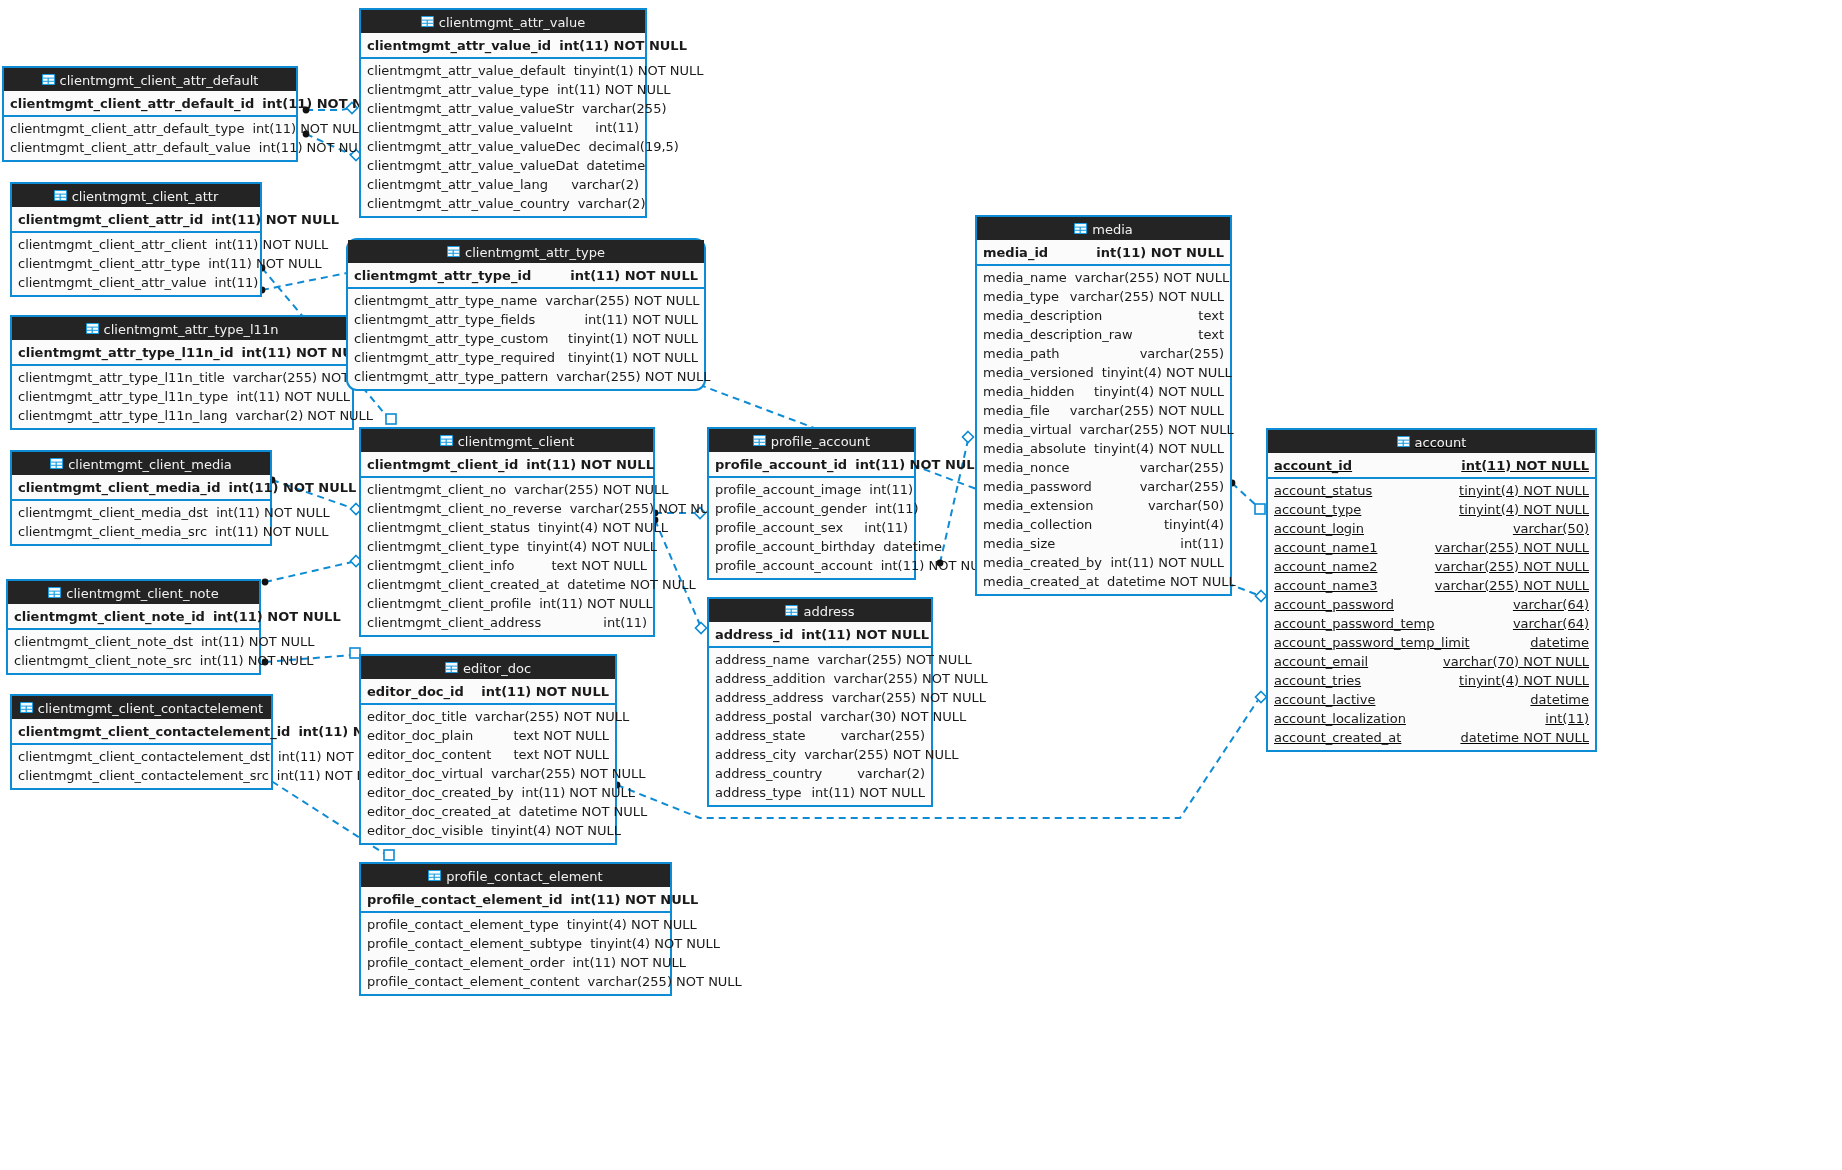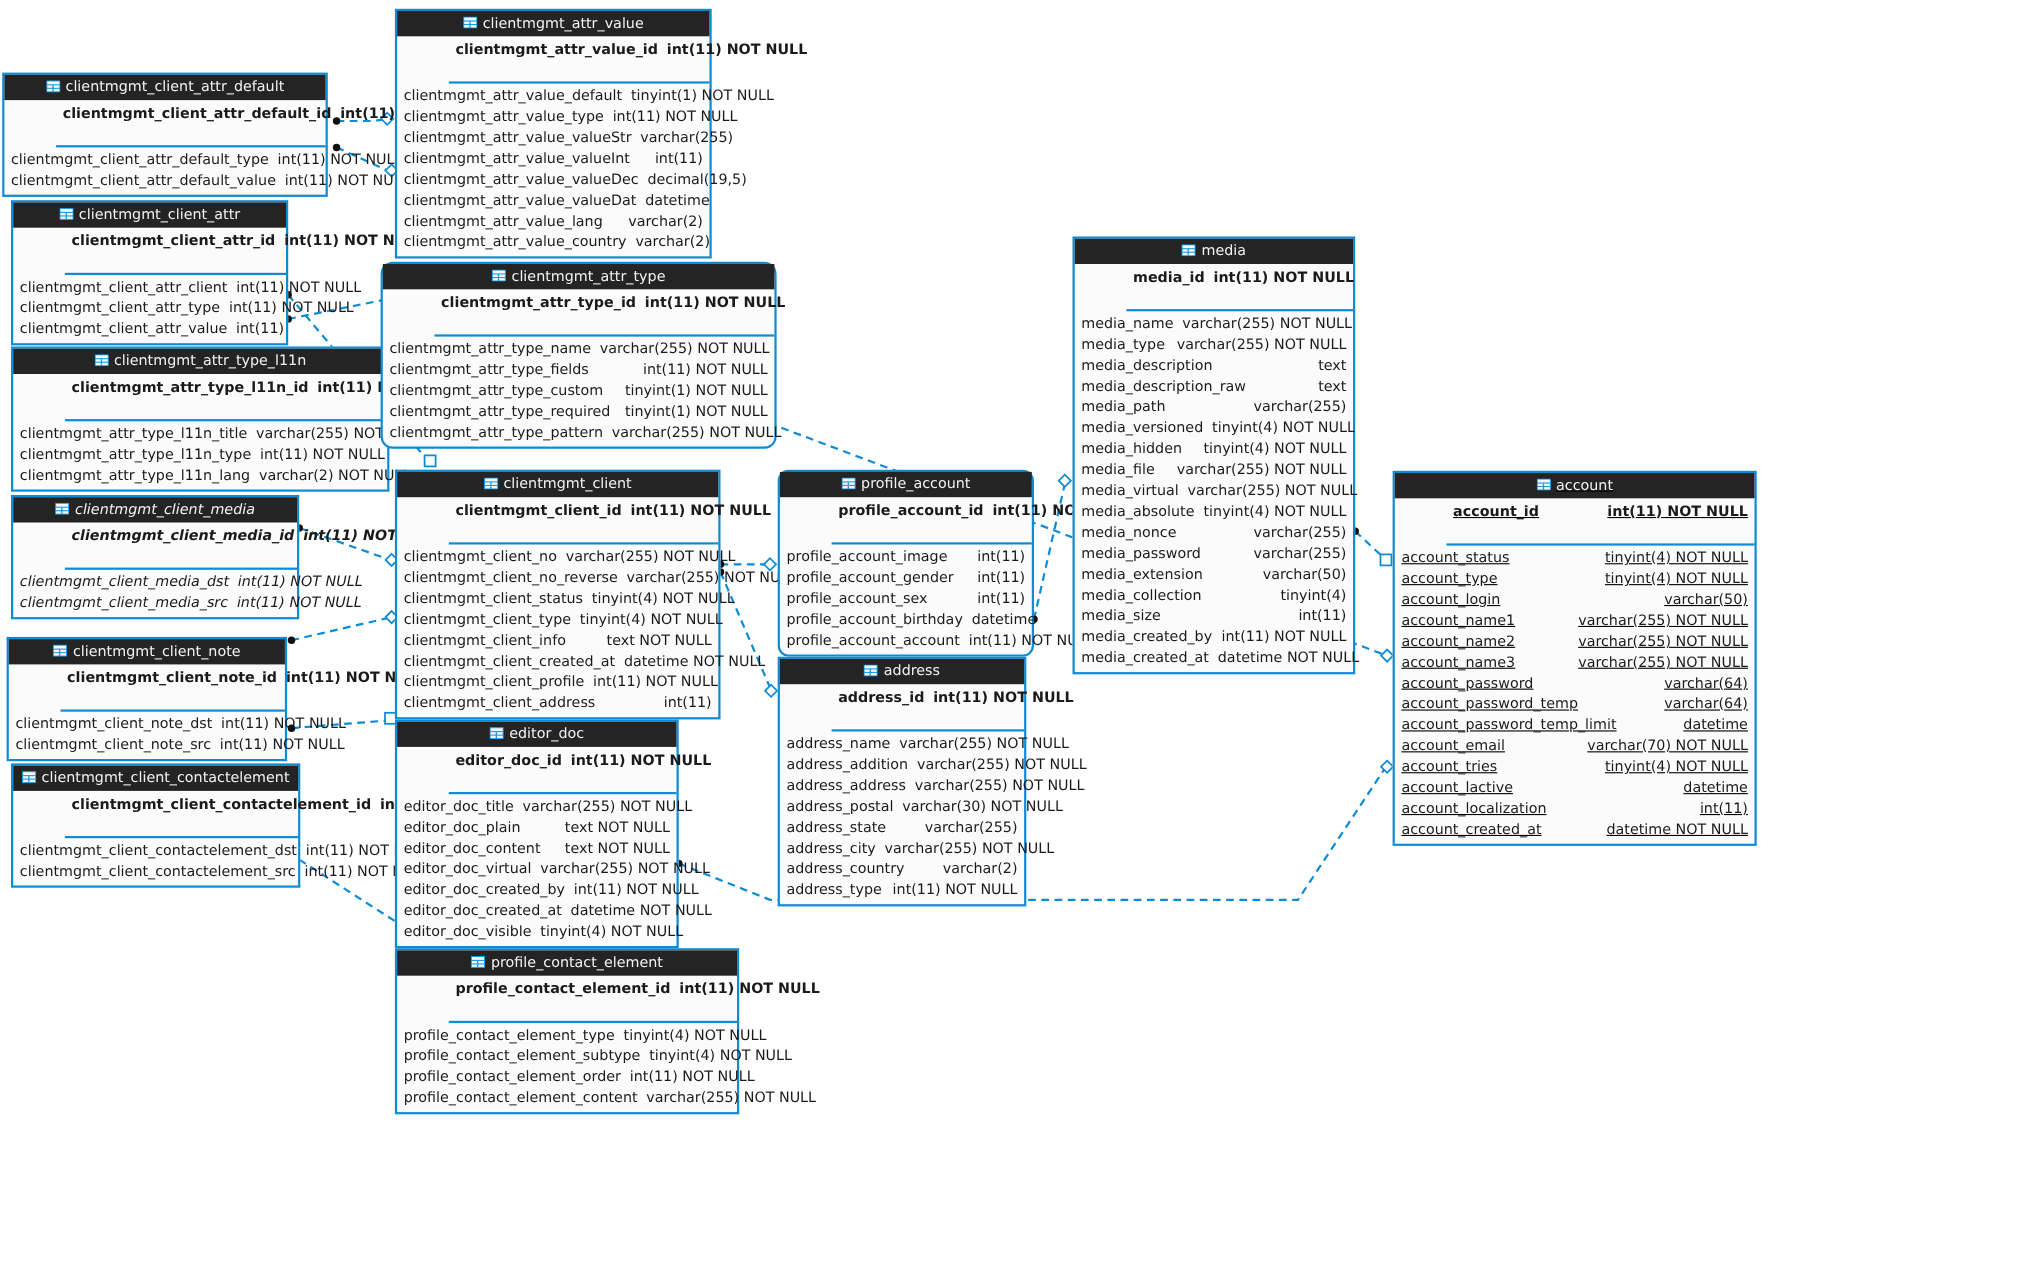--- a/index.html
+++ b/index.html
@@ -48,21 +48,21 @@
     font-size:13px;
     color:#1a1a1a;
     padding:0 6px;
     box-sizing:border-box;
     white-space:nowrap;
   }
   .row.pk{font-weight:bold;height:22px;}
   .row .cn{flex:0 0 auto;padding-right:8px;}
   .row .ct{margin-left:auto;text-align:right;}
   .body{padding:2px 0 3px 0;}
-  .pkwrap{padding:1px 0 18px 0;margin-left:47px;}
+  .pkwrap{padding:1px 0 1px 0;}
 </style>
 </head>
 <body>
 
 <div id="canvas">
   <svg id="wires" viewBox="0 0 1842 1170" xmlns="http://www.w3.org/2000/svg">
       <g>
         <path d="M 306,110 L 340,110 L 352,108" fill="none" stroke="#0d8bd4" stroke-width="2" stroke-dasharray="7,5"></path>
         <circle cx="306" cy="110" r="3.4" fill="#111"></circle>
         <polygon points="352,102.5 357.5,108 352,113.5 346.5,108" fill="#ffffff" stroke="#0d8bd4" stroke-width="1.6"></polygon>
@@ -212,21 +212,21 @@
         <div class="row">
           <span class="cn">clientmgmt_attr_type_l11n_type</span>
           <span class="ct">int(11) NOT NULL</span>
         </div>
         <div class="row">
           <span class="cn">clientmgmt_attr_type_l11n_lang</span>
           <span class="ct">varchar(2) NOT NULL</span>
         </div>
       </div>
     </div>
-    <div class="tbl" style="left: 10px; top: 450px; width: 262px; font-style: italic;">
+    <div class="tbl" style="left: 10px; top: 450px; width: 262px;">
       <div class="hdr"><span class="ticon"><svg width="13" height="11" viewBox="0 0 13 11">
             <rect x="0" y="0" width="13" height="11" rx="1" fill="#1b9ce0"></rect>
             <rect x="1" y="1" width="11" height="2.6" fill="#ffffff" opacity="0.95"></rect>
             <rect x="1" y="4.6" width="4.6" height="2.2" fill="#ffffff" opacity="0.95"></rect>
             <rect x="6.8" y="4.6" width="5.2" height="2.2" fill="#ffffff" opacity="0.95"></rect>
             <rect x="1" y="7.8" width="4.6" height="2.2" fill="#ffffff" opacity="0.95"></rect>
             <rect x="6.8" y="7.8" width="5.2" height="2.2" fill="#ffffff" opacity="0.95"></rect>
           </svg></span><span class="tname">clientmgmt_client_media</span></div>
       <div class="pkwrap pkrow">
         <div class="row pk">
@@ -508,21 +508,21 @@
         <div class="row">
           <span class="cn">profile_contact_element_order</span>
           <span class="ct">int(11) NOT NULL</span>
         </div>
         <div class="row">
           <span class="cn">profile_contact_element_content</span>
           <span class="ct">varchar(255) NOT NULL</span>
         </div>
       </div>
     </div>
-    <div class="tbl" style="left: 707px; top: 427px; width: 233px; border-radius: 10px;">
+    <div class="tbl" style="left: 707px; top: 427px; width: 209px;">
       <div class="hdr"><span class="ticon"><svg width="13" height="11" viewBox="0 0 13 11">
             <rect x="0" y="0" width="13" height="11" rx="1" fill="#1b9ce0"></rect>
             <rect x="1" y="1" width="11" height="2.6" fill="#ffffff" opacity="0.95"></rect>
             <rect x="1" y="4.6" width="4.6" height="2.2" fill="#ffffff" opacity="0.95"></rect>
             <rect x="6.8" y="4.6" width="5.2" height="2.2" fill="#ffffff" opacity="0.95"></rect>
             <rect x="1" y="7.8" width="4.6" height="2.2" fill="#ffffff" opacity="0.95"></rect>
             <rect x="6.8" y="7.8" width="5.2" height="2.2" fill="#ffffff" opacity="0.95"></rect>
           </svg></span><span class="tname">profile_account</span></div>
       <div class="pkwrap pkrow">
         <div class="row pk">

